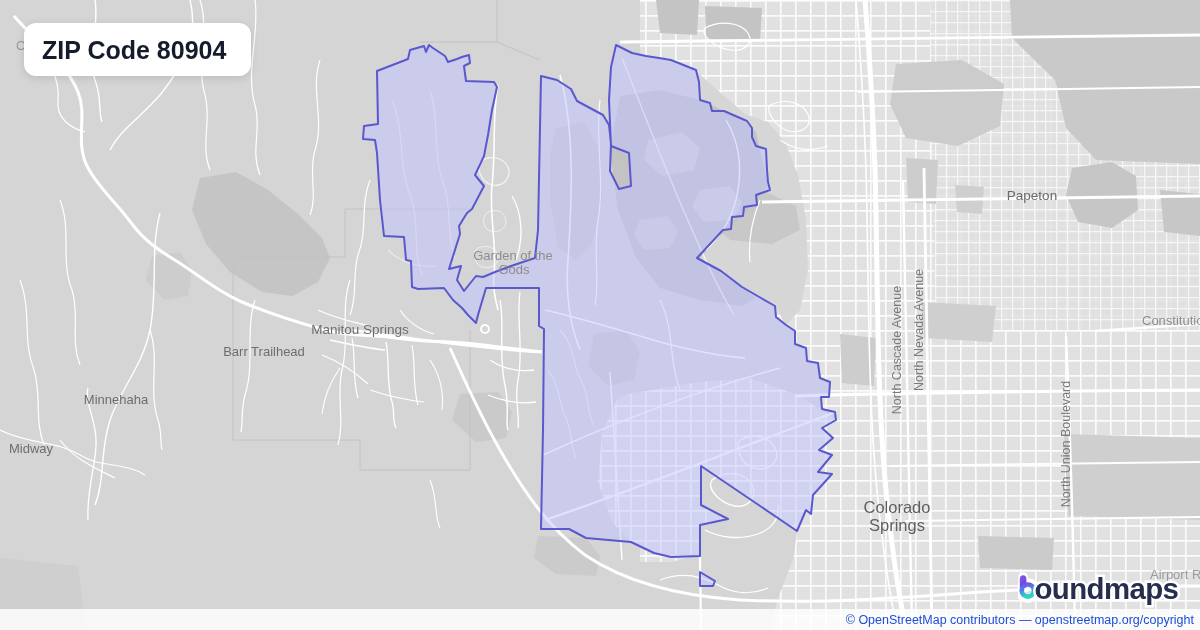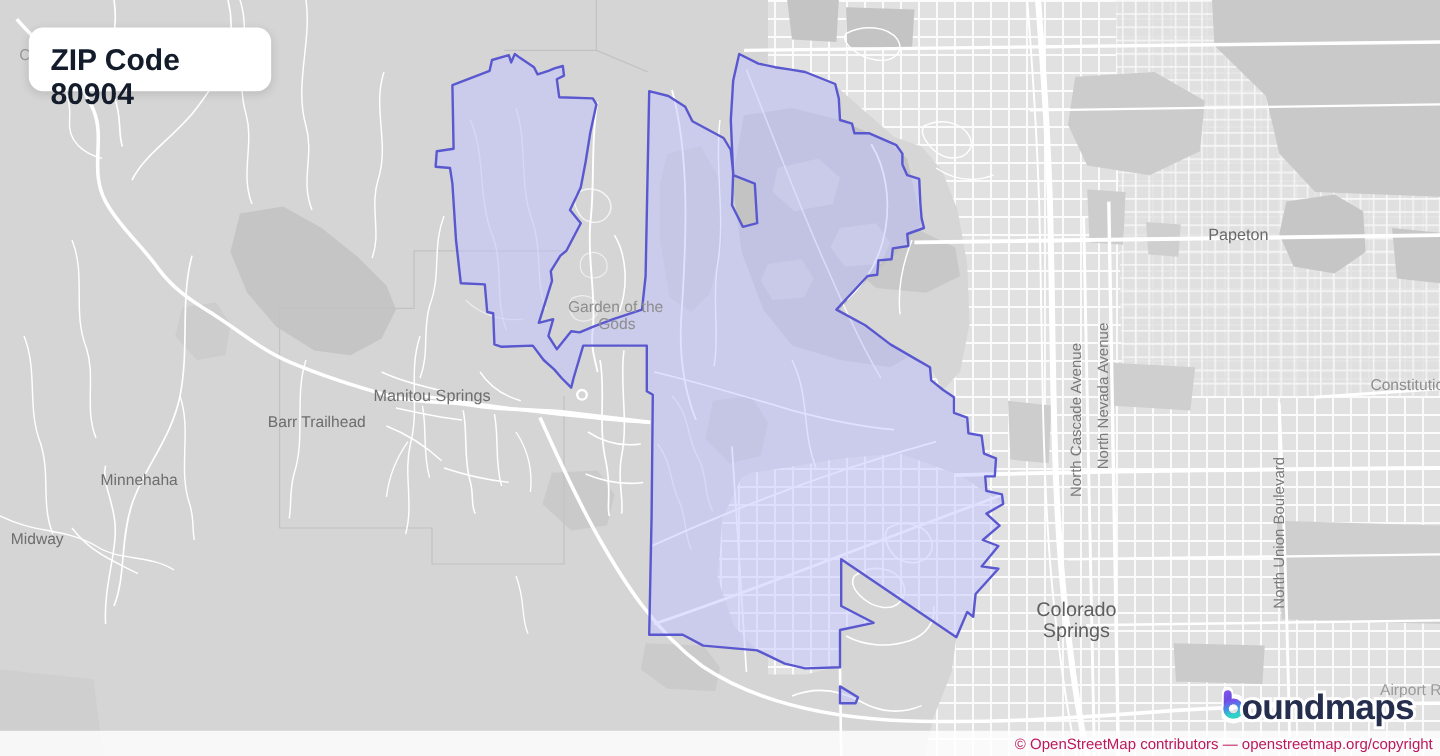--- a/index.html
+++ b/index.html
@@ -1,21 +1,21 @@
 <!DOCTYPE html>
 <html><head>
 <meta charset="utf-8">
 <style>
   html,body{margin:0;padding:0;}
   body{width:1200px;height:630px;overflow:hidden;font-family:"Liberation Sans",sans-serif;position:relative;background:#d5d5d6;}
   svg{display:block;}
-  .badge{position:absolute;left:24px;top:23px;width:202px;height:53px;background:#ffffff;border-radius:12px;box-shadow:0 2px 8px rgba(0,0,0,0.12);}
+  .badge{position:absolute;left:24px;top:23px;width:227px;height:53px;background:#ffffff;border-radius:12px;box-shadow:0 2px 8px rgba(0,0,0,0.12);}
   .badge span{position:absolute;left:18px;top:13px;font-size:25px;font-weight:700;color:#141c2b;letter-spacing:0;}
   .attr{position:absolute;left:0;right:0;bottom:0;height:21px;background:rgba(255,255,255,0.82);}
-  .attr span{position:absolute;right:6px;top:4px;font-size:12.5px;color:#be185d;}
+  .attr span{position:absolute;right:6px;top:4px;font-size:12.5px;color:#1d4ed8;}
   .logo{position:absolute;left:1018px;top:570px;}
 </style>
 </head>
 <body>
 
 <svg width="1200" height="630" viewBox="0 0 1200 630">
   <defs>
     <pattern id="grid14" width="15" height="15" patternUnits="userSpaceOnUse">
       <rect width="15" height="15" fill="#e1e1e1"></rect>
       <path d="M0 0.8H15M0.8 0V15" stroke="#fbfbfb" stroke-width="1.7"></path>

